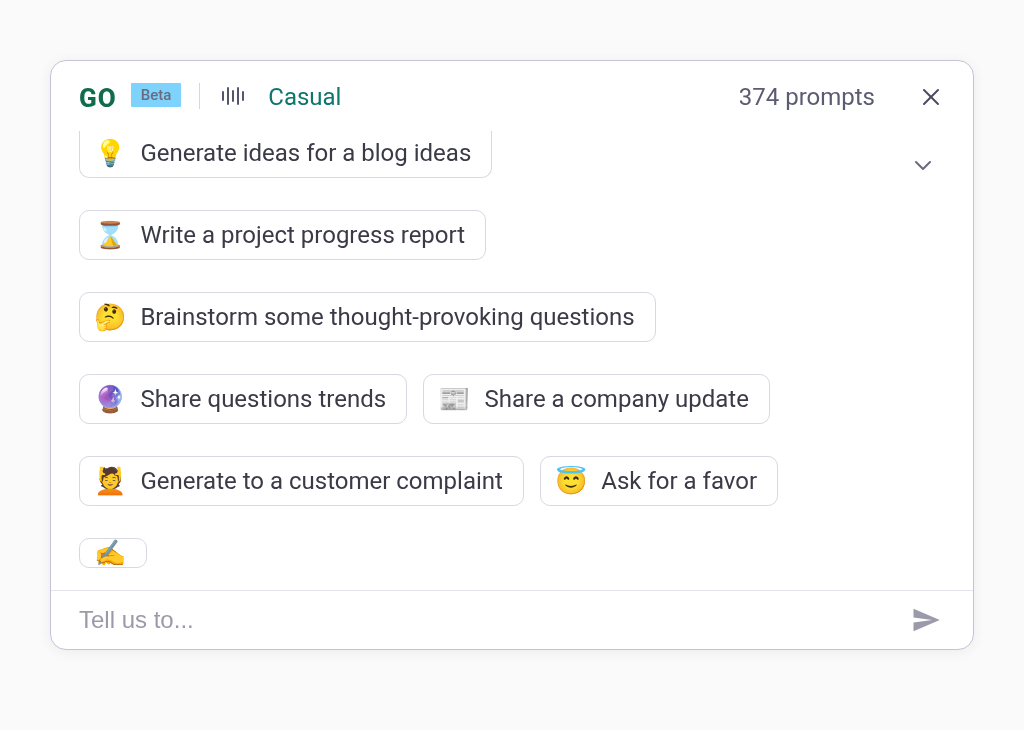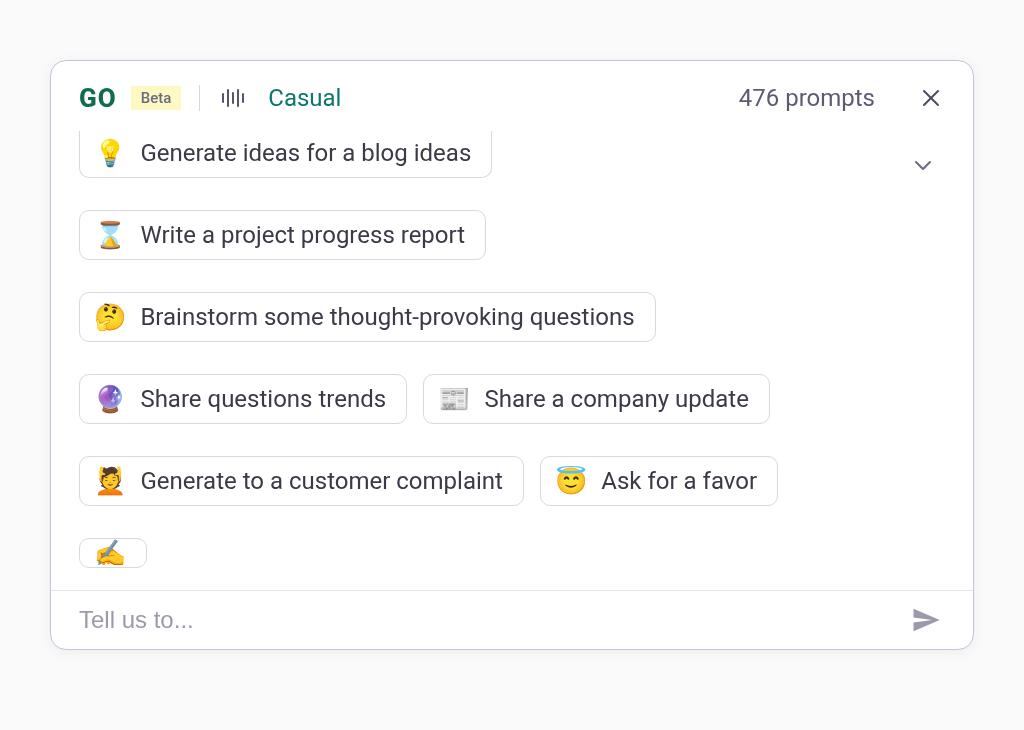--- a/index.html
+++ b/index.html
@@ -17,32 +17,32 @@
       border: 1px solid #c5c3d9;
       border-radius: 16px;
       box-shadow: 0 2px 12px rgba(80,80,120,0.08);
       display: flex;
       flex-direction: column;
       overflow: hidden;
       position: relative;
     }
     .header {
       display: flex;
-      align-items: center;
+      align-items: flex-start;
       padding: 22px 28px 18px 28px;
       gap: 14px;
     }
     .logo {
       font-weight: 800;
       font-size: 26px;
       color: #116b4d;
       letter-spacing: 1px;
     }
     .beta {
-      background: #fef9c3;
+      background: #7dd3fc;
       color: #6b6b80;
       font-size: 15px;
       padding: 3px 10px;
       border-radius: 1px;
       font-weight: 500;
     }
     .vdiv {
       width: 1px;
       height: 26px;
       background: #d6d6df;
@@ -170,21 +170,21 @@
     <span class="vdiv"></span>
     <span class="wave-icon">
       <span></span>
         <span></span>
         <span></span>
         <span></span>
         <span></span>
     </span>
     <span class="mode">Casual</span>
     <span class="spacer"></span>
-    <span class="prompts-count">476 prompts</span>
+    <span class="prompts-count">374 prompts</span>
     <span class="close-btn">
       <svg viewBox="0 0 20 20" fill="none" stroke="currentColor" stroke-width="2" stroke-linecap="round">
         <line x1="3" y1="3" x2="17" y2="17"></line>
           <line x1="17" y1="3" x2="3" y2="17"></line>
       </svg>
     </span>
   </div>
 
   <span class="chevron-btn">
     <svg viewBox="0 0 20 12" fill="none" stroke="currentColor" stroke-width="2" stroke-linecap="round" stroke-linejoin="round">

